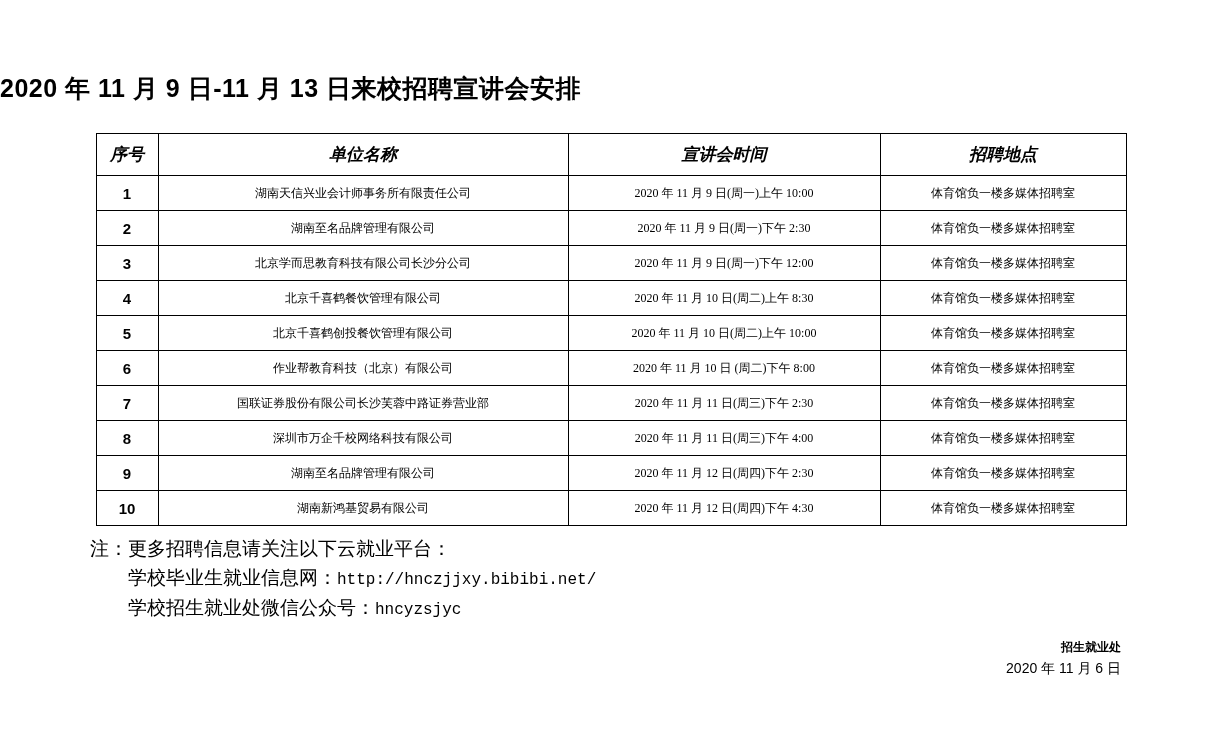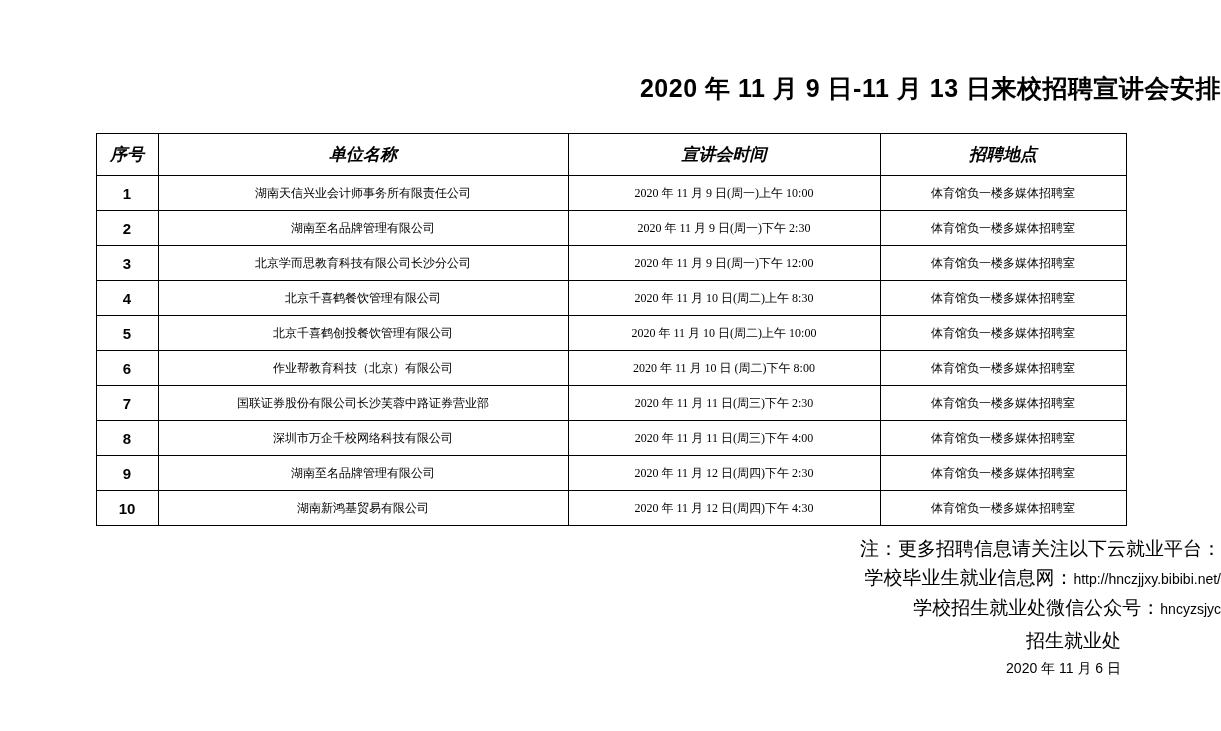--- a/index.html
+++ b/index.html
@@ -14,21 +14,21 @@
     color: #000000;
     overflow: hidden;
   }
   .page {
     position: relative;
     width: 1221px;
     height: 731px;
     box-sizing: border-box;
   }
   .doc-title {
-    text-align: right;
+    text-align: left;
     font-family: "Liberation Sans", "DejaVu Sans", sans-serif;
     font-weight: bold;
     font-size: 25px;
     letter-spacing: 0.5px;
     margin: 0;
     padding-top: 72px;
     padding-bottom: 0;
   }
   .table-wrap {
     margin: 28px auto 0 auto;
@@ -66,40 +66,39 @@
   col.c-time  { width: 312px; }
   col.c-place { width: 246px; }
 
   .notes {
     margin: 8px 0 0 90px;
     font-size: 19px;
     line-height: 1.55;
   }
   .notes .note-line {
     white-space: nowrap;
-    text-align: right;
   }
   .notes .indent {
     padding-left: 38px;
   }
   .mono {
-    font-family: Liberation Sans, sans-serif;
-    font-size: 14px;
+    font-family: Liberation Mono, monospace;
+    font-size: 16px;
   }
   .signature {
     position: absolute;
     right: 100px;
     bottom: 50px;
     text-align: right;
     line-height: 1.7;
   }
   .signature .org {
     font-family: "Liberation Sans", "DejaVu Sans", sans-serif;
-    font-weight: normal;
-    font-size: 19px;
+    font-weight: bold;
+    font-size: 12px;
   }
   .signature .date {
     font-family: "Liberation Sans", "DejaVu Sans", sans-serif;
     font-size: 14px;
   }
 </style>
 </head>
 <body>
 
 <div class="page">

